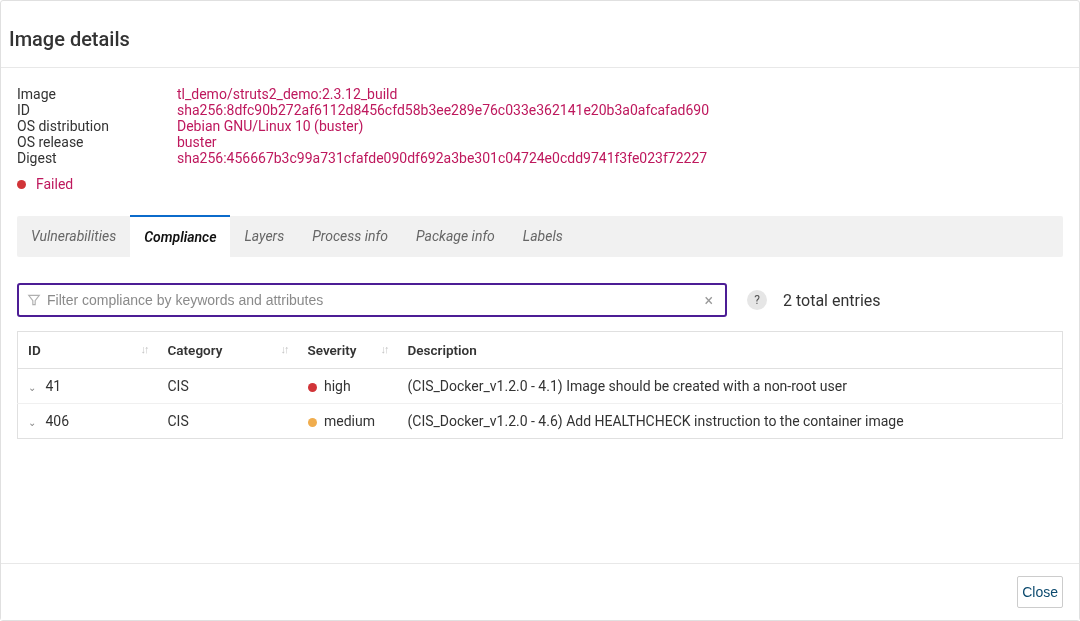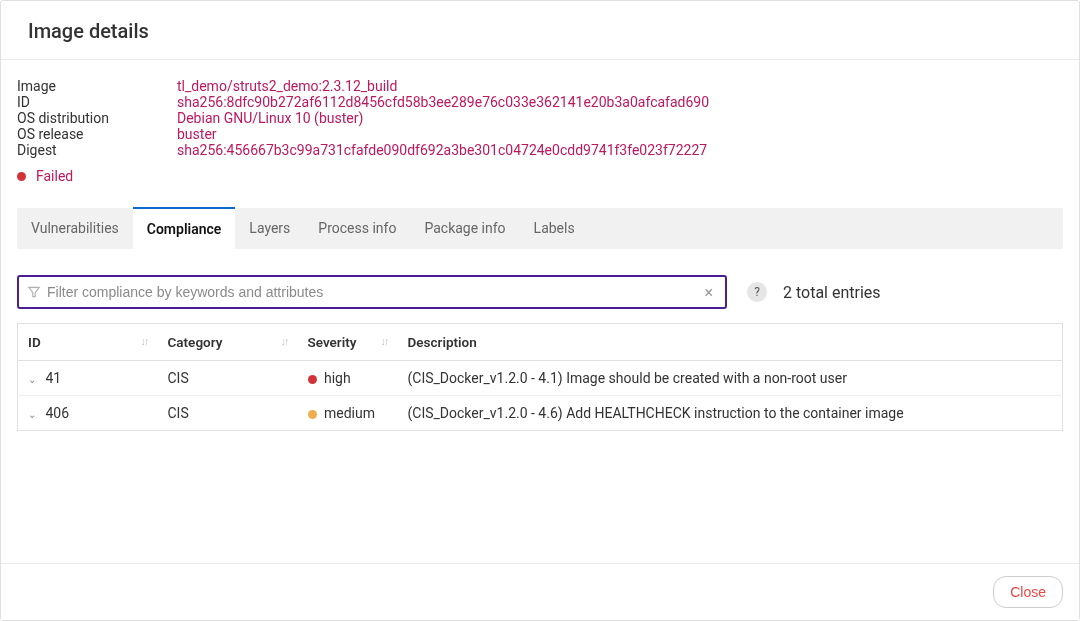--- a/index.html
+++ b/index.html
@@ -14,22 +14,23 @@
   }
   .modal {
     border: 1px solid #e0e0e0;
     border-radius: 3px;
     width: 1080px;
     height: 621px;
     display: flex;
     flex-direction: column;
   }
   .modal-header {
-    padding: 18px 16px 16px 27px;
+    padding: 18px 16px 16px 8px;
     border-bottom: 1px solid #e8e8e8;
+    margin-top: 8px;
   }
   .modal-title {
     font-size: 20px;
     font-weight: 500;
     color: #333;
   }
   .modal-body {
     padding: 18px 16px 0 16px;
     flex: 1;
     overflow: auto;
@@ -52,20 +53,21 @@
     margin-right: 4px;
   }
   .dot-red { background: #d13438; }
   .dot-orange { background: #f0ad4e; }
   .tabs {
     display: flex;
     background: #f1f1f1;
     border-radius: 2px;
     margin-top: 24px;
     margin-bottom: 26px;
+    font-style: italic;
   }
   .tab {
     padding: 12px 14px;
     color: #666;
     cursor: pointer;
     font-size: 14px;
   }
   .tab.active {
     background: #fff;
     color: #111;
@@ -164,24 +166,24 @@
   .modal-footer {
     border-top: 1px solid #e8e8e8;
     padding: 12px 16px;
     display: flex;
     justify-content: flex-end;
     background: #fff;
   }
   .btn {
     border: 1px solid #ccc;
     background: #fff;
-    padding: 7px 16px;
-    border-radius: 13px;
-    font-size: 14px;
-    color: #ef4444;
+    padding: 7px 4px;
+    border-radius: 2px;
+    font-size: 14px;
+    color: #0c4a6e;
     cursor: pointer;
   }
 </style>
 </head>
 <body>
 
 <div class="modal">
 
   <div class="modal-header">
     <div class="modal-title">Image details</div>

